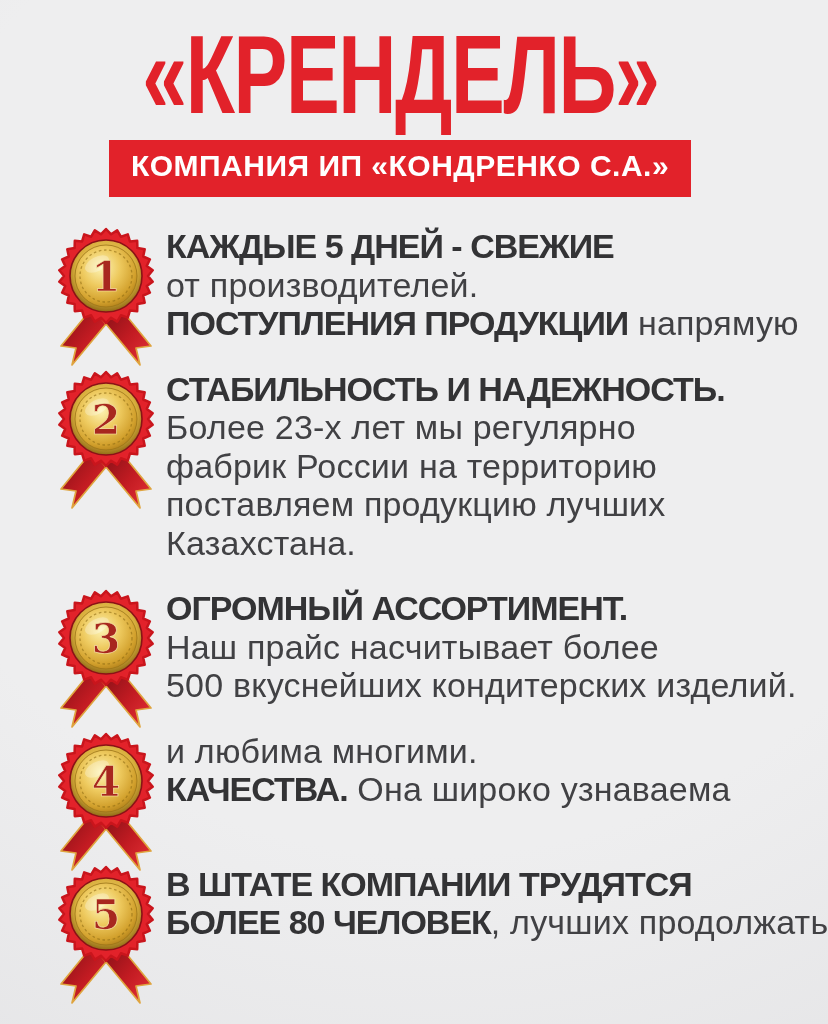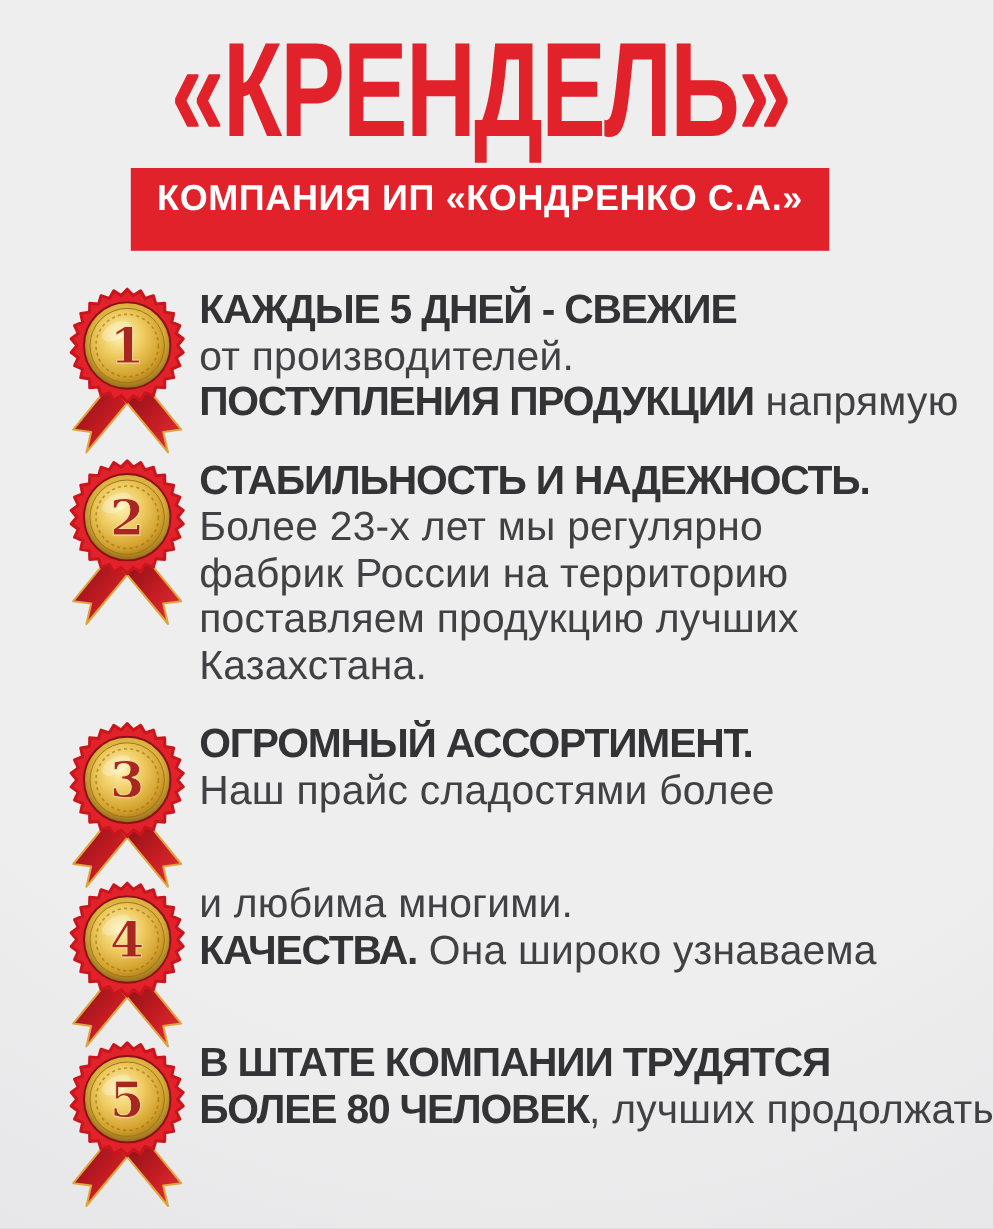--- a/index.html
+++ b/index.html
@@ -38,21 +38,21 @@
   }
   .banner{
     display:inline-block;
     margin-top:6px;
     background:var(--red);
     color:#ffffff;
     font-weight:700;
     font-size:30px;
     line-height:30px;
     letter-spacing:.5px;
-    padding:11px 22px 28px;
+    padding:11px 22px 16px;
     white-space:nowrap;
   }
   
   .items{
     padding:30px 30px 0 46px;
   }
   .item{
     display:flex;
     align-items:flex-start;
     margin-bottom:27px;
@@ -180,21 +180,22 @@
         <polygon class="rosette" points="60.0,10.0 65.1,15.3 71.2,11.4 74.9,17.7 81.8,15.4 83.9,22.4 91.2,21.8 91.4,29.1 98.7,30.3 97.2,37.5 103.9,40.3 100.8,46.9 106.7,51.3 102.0,57.0 106.7,62.7 100.8,67.1 103.9,73.7 97.2,76.5 98.7,83.7 91.4,84.9 91.2,92.2 83.9,91.6 81.8,98.6 74.9,96.3 71.2,102.6 65.1,98.7 60.0,104.0 54.9,98.7 48.8,102.6 45.1,96.3 38.2,98.6 36.1,91.6 28.8,92.2 28.6,84.9 21.3,83.7 22.8,76.5 16.1,73.7 19.2,67.1 13.3,62.7 18.0,57.0 13.3,51.3 19.2,46.9 16.1,40.3 22.8,37.5 21.3,30.3 28.6,29.1 28.8,21.8 36.1,22.4 38.2,15.4 45.1,17.7 48.8,11.4 54.9,15.3"></polygon>
         <circle class="gold-rim" cx="60" cy="57" r="36"></circle>
         <circle class="gold-face" cx="60" cy="57" r="31"></circle>
         <circle class="bead-ring" cx="60" cy="57" r="26"></circle>
         <ellipse class="shine" cx="51" cy="45" rx="13" ry="7" transform="rotate(-28 51 45)"></ellipse>
         <text class="medal-num" x="60" y="71.5" text-anchor="middle">3</text>
       </svg>
     </div>
     <div class="text">
           <div class="line"><span class="seg-b">ОГРОМНЫЙ АССОРТИМЕНТ.</span></div>
-          <div class="line"><span class="seg-r">Наш прайс сладостями более</span></div>
+          <div class="line"><span class="seg-r">Наш прайс насчитывает более</span></div>
+          <div class="line"><span class="seg-r">500 вкуснейших кондитерских изделий.</span></div>
         </div>
   </div>
 
   <div class="item">
     <div class="medal">
       <svg viewBox="0 0 120 148" aria-hidden="true">
         <path class="ribbon" d="M50,84 L15,127 L30,129 L26,146 L65,99 Z"></path>
         <path class="ribbon" d="M70,84 L105,127 L90,129 L94,146 L55,99 Z"></path>
         <polygon class="rosette" points="60.0,10.0 65.1,15.3 71.2,11.4 74.9,17.7 81.8,15.4 83.9,22.4 91.2,21.8 91.4,29.1 98.7,30.3 97.2,37.5 103.9,40.3 100.8,46.9 106.7,51.3 102.0,57.0 106.7,62.7 100.8,67.1 103.9,73.7 97.2,76.5 98.7,83.7 91.4,84.9 91.2,92.2 83.9,91.6 81.8,98.6 74.9,96.3 71.2,102.6 65.1,98.7 60.0,104.0 54.9,98.7 48.8,102.6 45.1,96.3 38.2,98.6 36.1,91.6 28.8,92.2 28.6,84.9 21.3,83.7 22.8,76.5 16.1,73.7 19.2,67.1 13.3,62.7 18.0,57.0 13.3,51.3 19.2,46.9 16.1,40.3 22.8,37.5 21.3,30.3 28.6,29.1 28.8,21.8 36.1,22.4 38.2,15.4 45.1,17.7 48.8,11.4 54.9,15.3"></polygon>
         <circle class="gold-rim" cx="60" cy="57" r="36"></circle>

